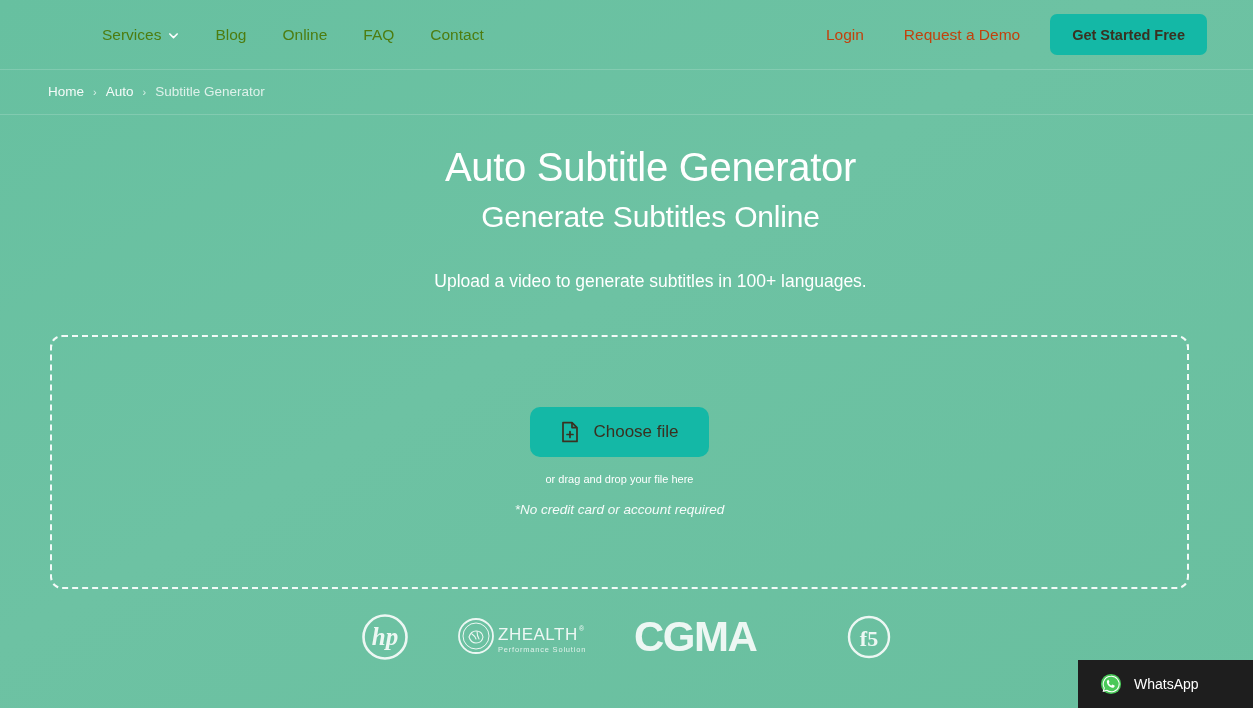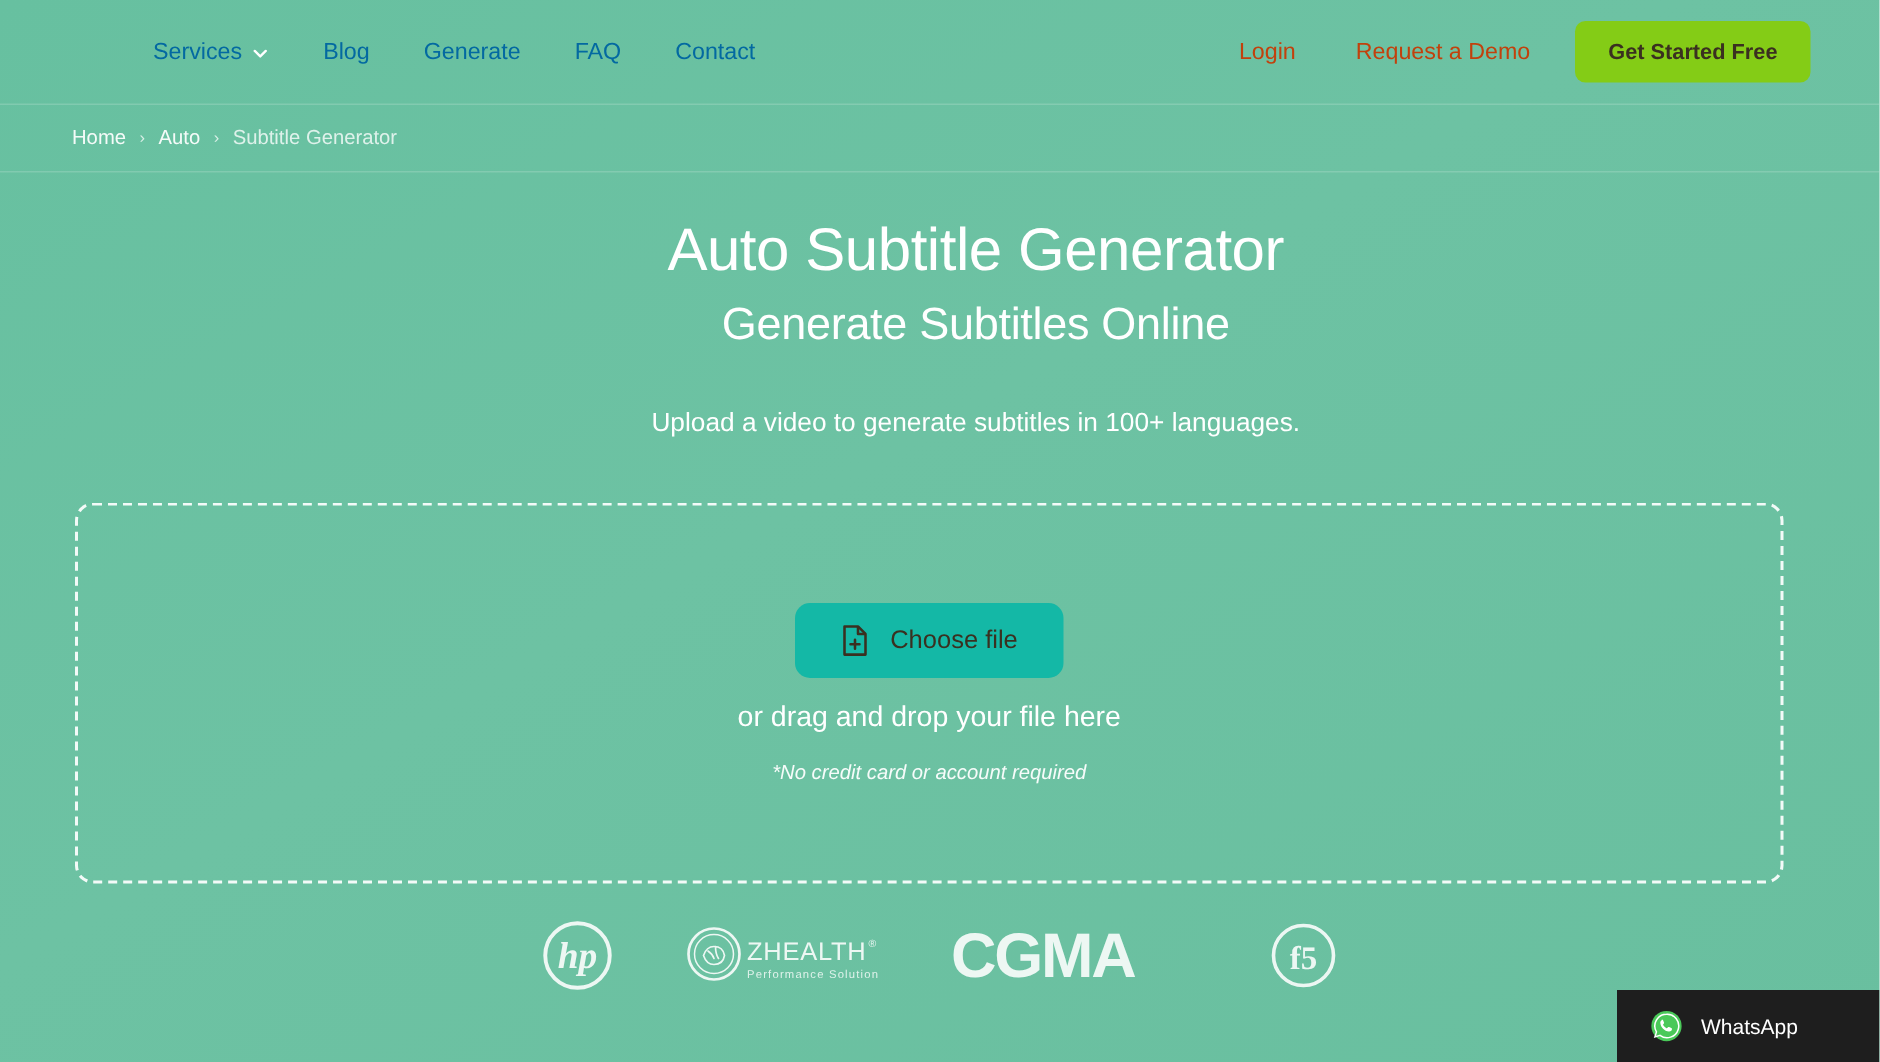--- a/index.html
+++ b/index.html
@@ -48,21 +48,21 @@
     line-height: 1;
   }
 
   .main-nav {
     display: flex;
     align-items: center;
     gap: 0;
     margin-left: 36px;
   }
   .nav-link {
-    color: #0369a1;
+    color: #4d7c0f;
     font-size: 15.5px;
     padding: 8px 18px;
     cursor: pointer;
     white-space: nowrap;
     display: flex;
     align-items: center;
     gap: 7px;
     line-height: 1;
   }
   .chev {
@@ -81,21 +81,21 @@
   .auth-link {
     color: #c2410c;
     font-size: 15.5px;
     padding: 8px 20px;
     cursor: pointer;
     white-space: nowrap;
     line-height: 1;
   }
 
   .cta-btn {
-    background: #84cc16;
+    background: #14b8a6;
     color: #3a3020;
     font-size: 14.5px;
     font-weight: 600;
     border: none;
     border-radius: 7px;
     padding: 0 22px;
     height: 41px;
     margin-left: 10px;
     cursor: pointer;
     font-family: inherit;
@@ -181,21 +181,21 @@
     gap: 13px;
     cursor: pointer;
     font-family: inherit;
     color: #3a3020;
     font-size: 17px;
     font-weight: 500;
   }
   .file-icon { width: 20px; height: 22px; display: block; flex: none; }
 
   .drop-hint {
-    font-size: 19px;
+    font-size: 11px;
     margin-top: 16px;
     color: #ffffff;
   }
   .drop-note {
     font-size: 13.5px;
     font-style: italic;
     margin-top: 17px;
     color: rgba(255,255,255,0.94);
   }
 
@@ -242,21 +242,21 @@
 
 
   <nav class="main-nav">
     <span class="nav-link">
       <span>Services</span>
       <svg class="chev" viewBox="0 0 12 12">
         <path d="M2 4.3 L6 8.3 L10 4.3" stroke="#ffffff" stroke-width="1.7" fill="none" stroke-linecap="round" stroke-linejoin="round"></path>
       </svg>
     </span>
     <span class="nav-link">Blog</span>
-    <span class="nav-link">Generate</span>
+    <span class="nav-link">Online</span>
     <span class="nav-link">FAQ</span>
     <span class="nav-link">Contact</span>
   </nav>
 
   <div class="header-right">
     <span class="auth-link">Login</span>
     <span class="auth-link">Request a Demo</span>
     <button class="cta-btn">Get Started Free</button>
   </div>
 </div>

